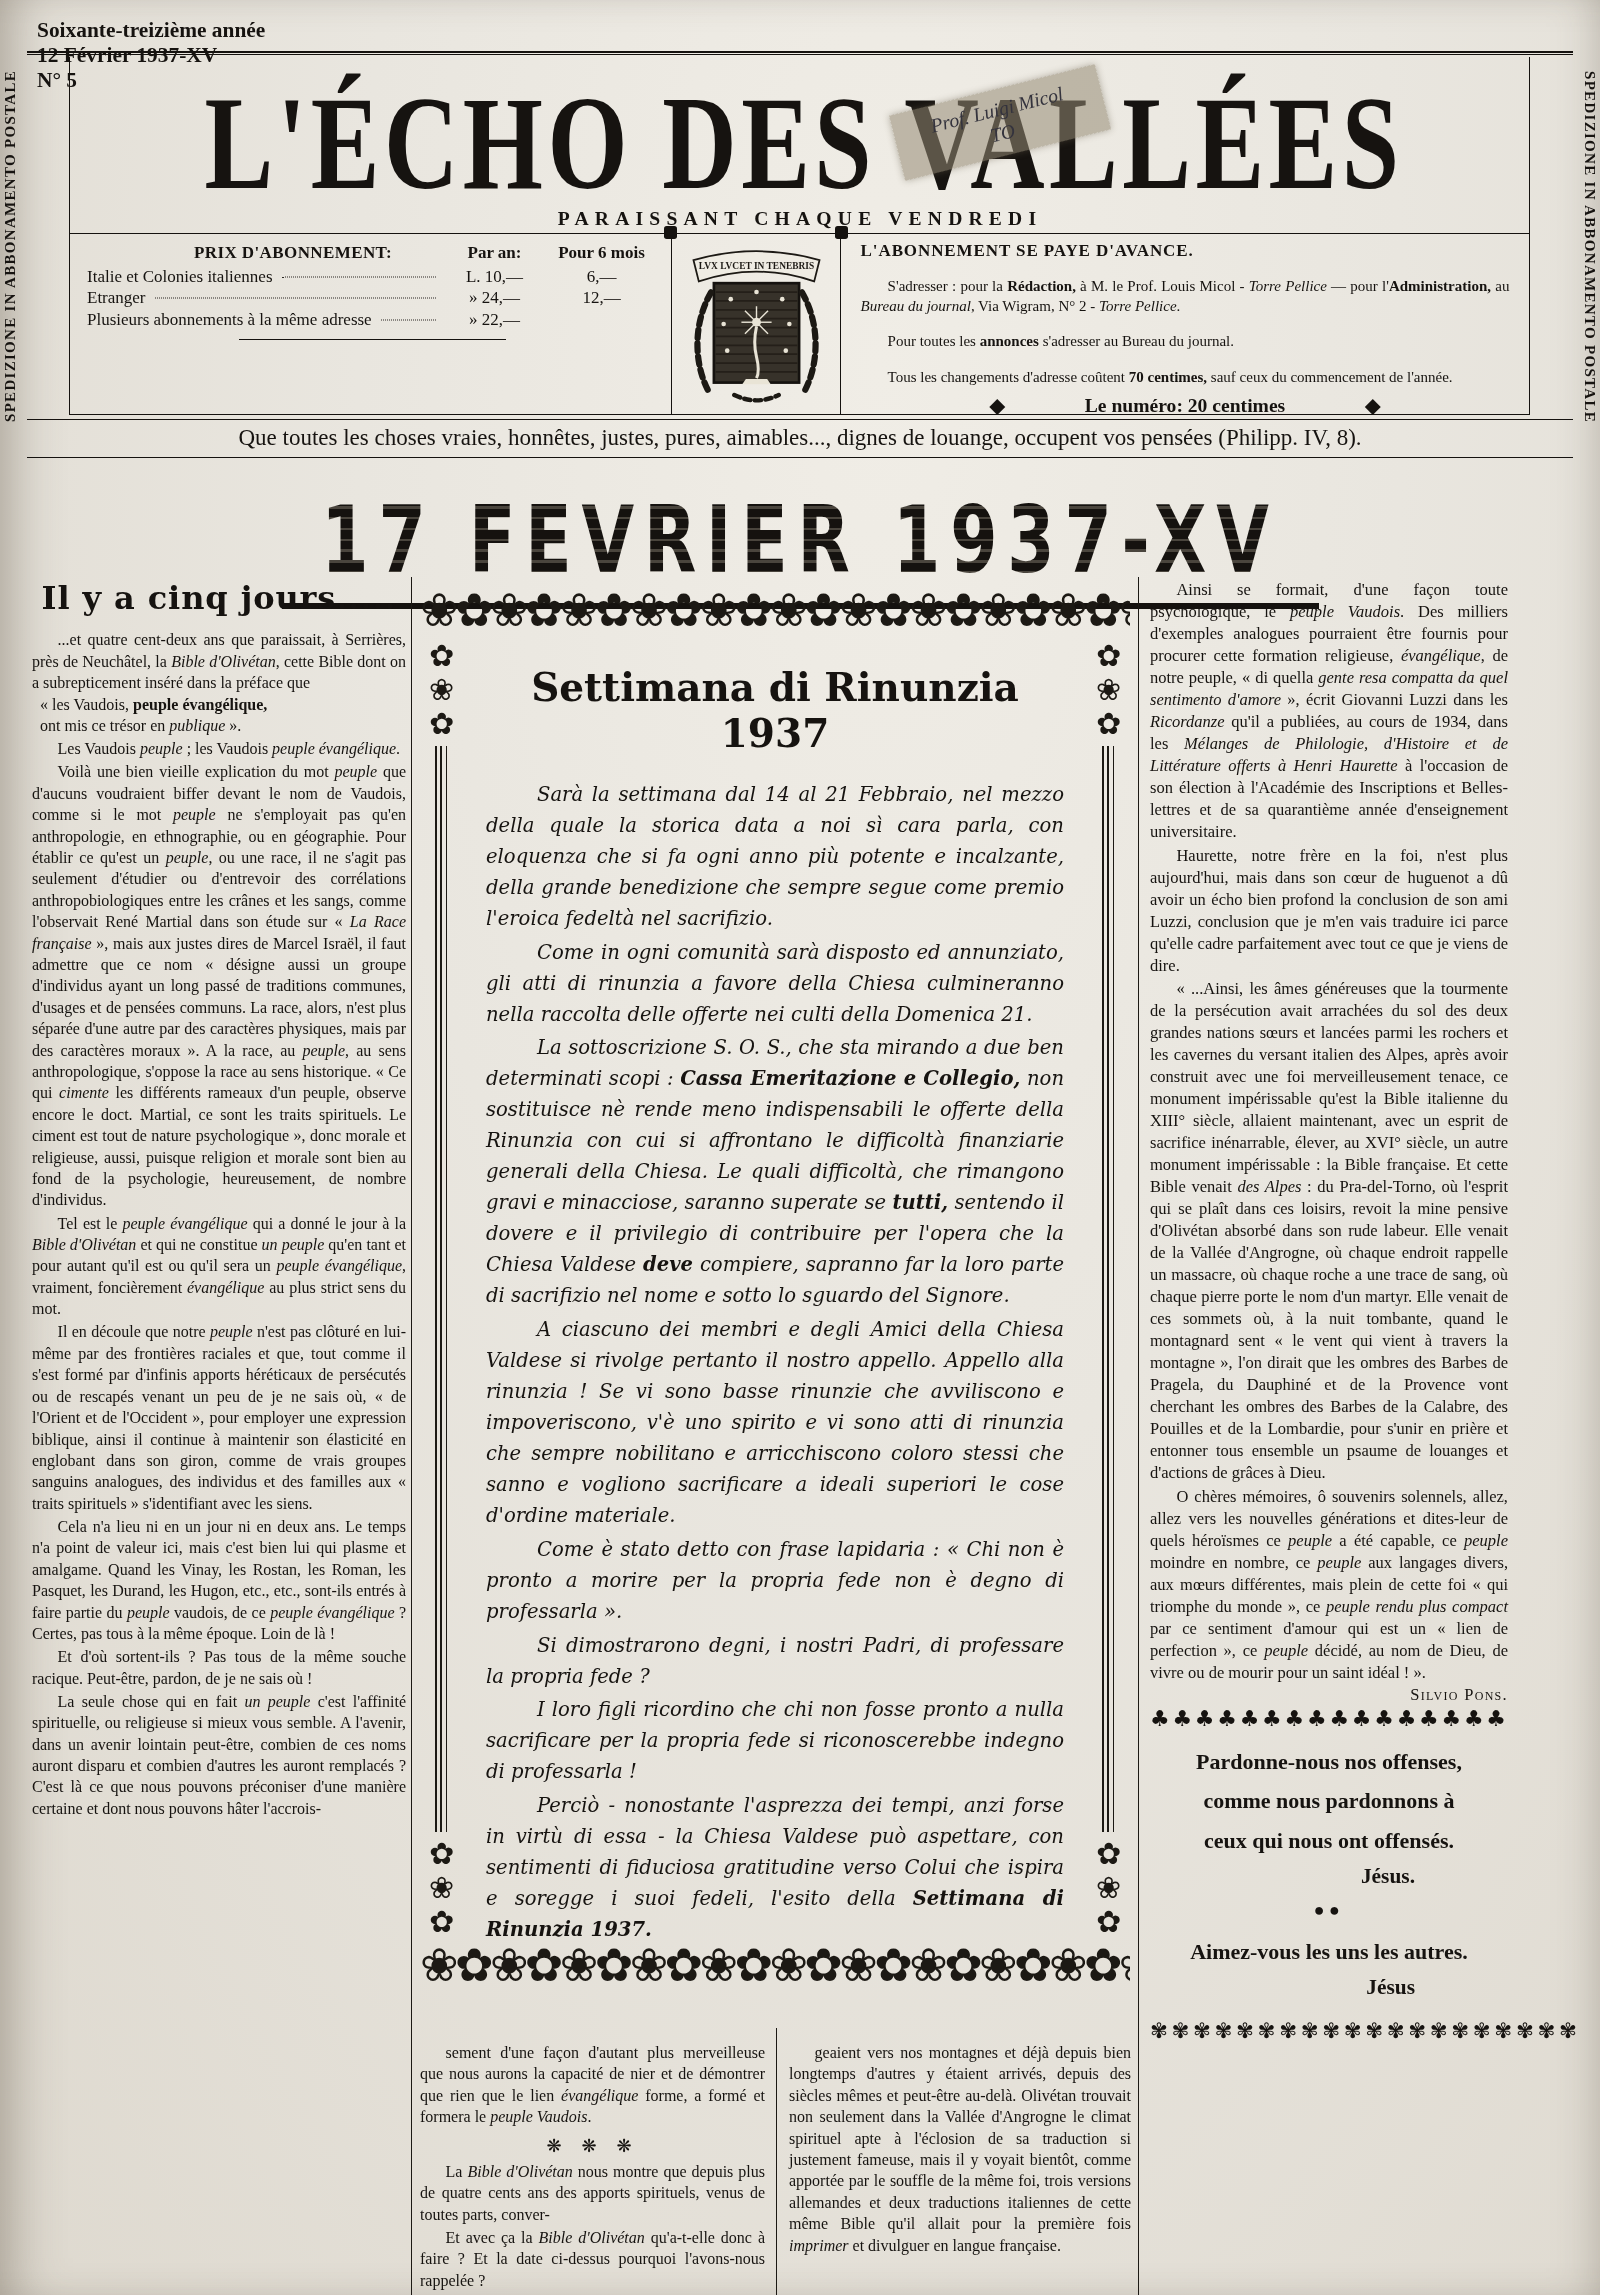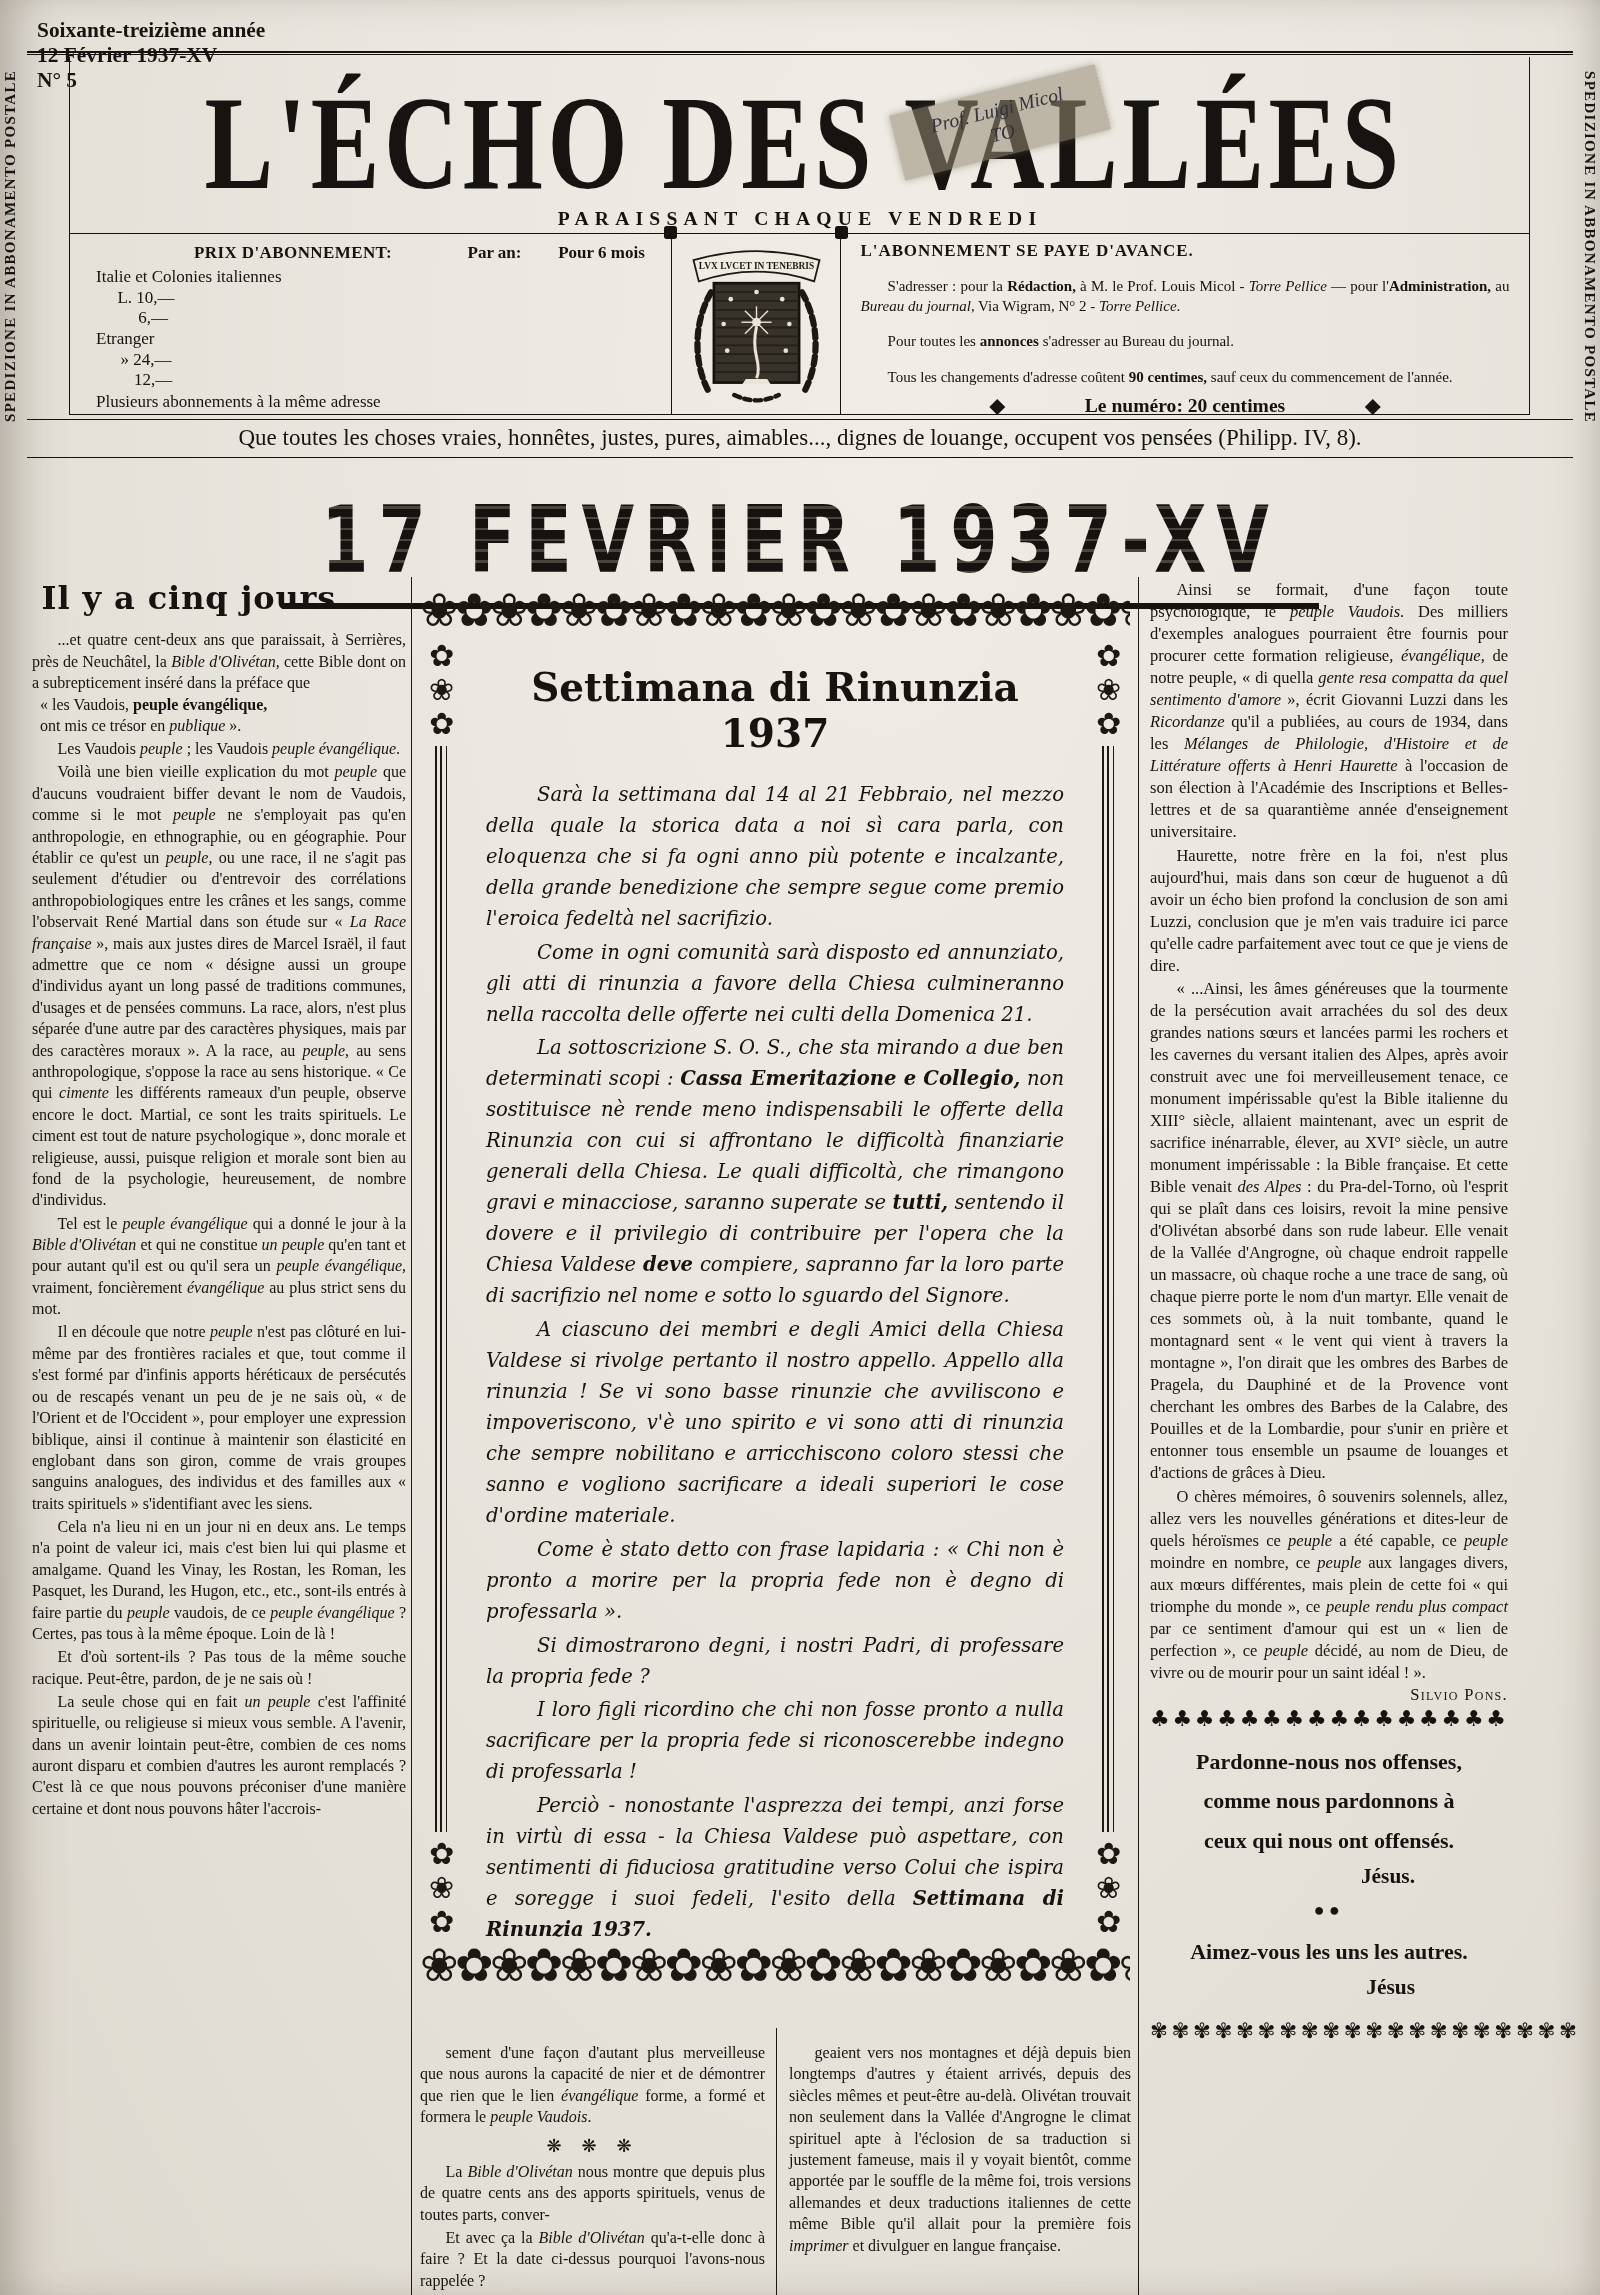--- a/index.html
+++ b/index.html
@@ -30,21 +30,21 @@
   .boxes { position:absolute; top:233px; left:69px; right:71px; height:182px; display:flex; border-top:1.8px solid #15120f; border-bottom:1.8px solid #15120f; }
   .box-left { width:603px; padding:9px 12.5px 3.6px 18px; border-right:1.8px solid #15120f; overflow:hidden; }
   .box-emblem { width:169px; border-right:1.8px solid #15120f; position:relative; display:flex; align-items:center; justify-content:center; }
   .box-right { flex:1; padding:7.1px 19.6px 3.6px 19.6px; overflow:hidden; }
   .sq { position:absolute; top:-8px; width:13.4px; height:13.4px; background:#15120f; border-radius:2.7px; }
   .sq.l { left:-8px; } .sq.r { right:-8px; }
   .sub-head { display:flex; font-weight:bold; font-size:17px; margin-bottom:3.6px; }
   .sub-head .t { flex:1; letter-spacing:0.4px; padding-left:107px; }
   .c1 { width:100px; text-align:center; white-space:nowrap; }
   .c2 { width:114px; text-align:center; white-space:nowrap; }
-  .sub-row { display:flex; align-items:baseline; font-size:17px; margin-top:1.8px;flex-direction:column; }
+  .sub-row { display:flex; align-items:baseline; font-size:17px; margin-top:1.8px; }
   .sub-row .lbl { white-space:nowrap; }
   .leader { flex:1; border-bottom:1.8px dotted #2a2722; margin:0 9px; transform:translateY(-4.5px); }
   .mini-rule { width:267px; border-top:1.8px solid #15120f; margin:9px auto 7.1px; }
   .abonne { font-size:16px; line-height:1.32; }
   .pay-title { text-align:left; font-weight:bold; font-size:17px; letter-spacing:0.9px; margin-bottom:4.5px; }
   .pay-p { font-size:15px; line-height:1.3; text-indent:1.8em; text-align:justify; margin-top:16px; }
   .pay-num { display:flex; justify-content:center; align-items:center; gap:80px; font-weight:bold; font-size:19.6px; margin-top:7.1px; }
   
   .rule-b { position:absolute; top:419px; left:27px; right:27px; border-top:1.8px solid #15120f; }
   .motto { position:absolute; top:425px; left:0; right:0; text-align:center; font-size:23px; }
@@ -183,21 +183,21 @@
         <path d="M30,172 C14,140 14,96 34,62" stroke="#1c1914" stroke-width="7" fill="none" stroke-linecap="round" stroke-dasharray="9 6"></path>
         <path d="M140,172 C156,140 156,96 136,62" stroke="#1c1914" stroke-width="7" fill="none" stroke-linecap="round" stroke-dasharray="9 6"></path>
         <path d="M60,178 q25,12 50,0" stroke="#1c1914" stroke-width="5" fill="none" stroke-linecap="round" stroke-dasharray="7 5"></path>
       </svg>
     </div>
 
     <div class="box-right">
       <div class="pay-title">L'ABONNEMENT SE PAYE D'AVANCE.</div>
       <div class="pay-p">S'adresser : pour la <b>Rédaction,</b> à M. le Prof. Louis Micol - <i>Torre Pellice</i> — pour l'<b>Administration,</b> au <i>Bureau du journal</i>, Via Wigram, N° 2 - <i>Torre Pellice</i>.</div>
       <div class="pay-p">Pour toutes les <b>annonces</b> s'adresser au Bureau du journal.</div>
-      <div class="pay-p">Tous les changements d'adresse coûtent <b>90 centimes,</b> sauf ceux du commencement de l'année.</div>
+      <div class="pay-p">Tous les changements d'adresse coûtent <b>70 centimes,</b> sauf ceux du commencement de l'année.</div>
       <div class="pay-num">
         <span>◆</span>
         <span>Le numéro: 20 centimes</span>
         <span>◆</span>
       </div>
     </div>
   </div>
 
   <div class="rule-b"></div>
   <div class="motto">Que toutes les choses vraies, honnêtes, justes, pures, aimables..., dignes de louange, occupent vos pensées (Philipp. IV, 8).</div>

